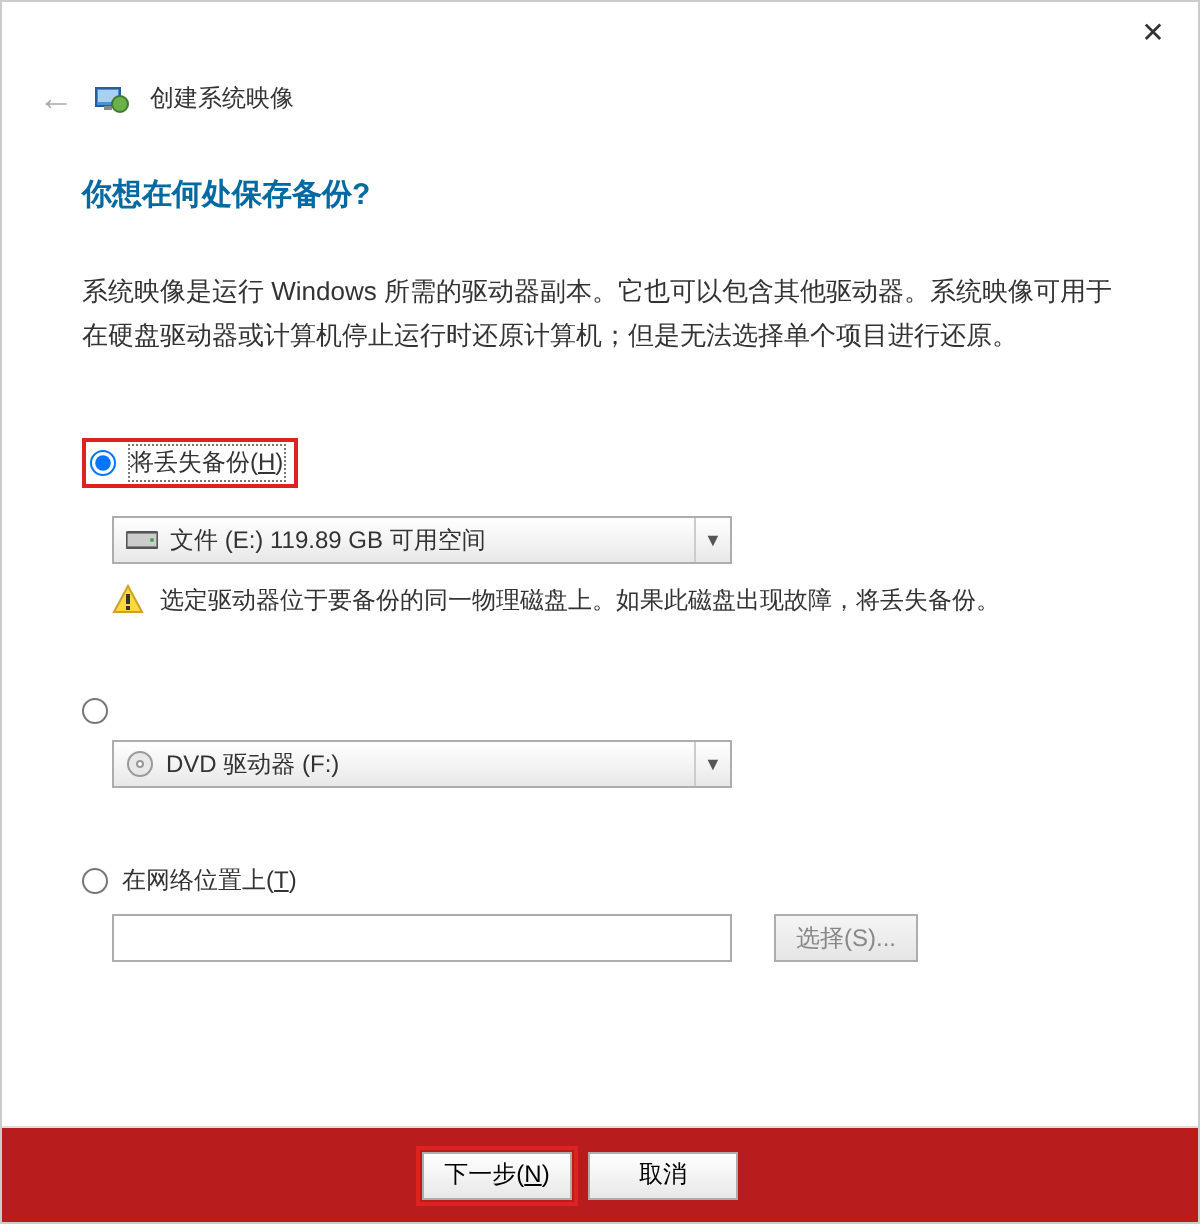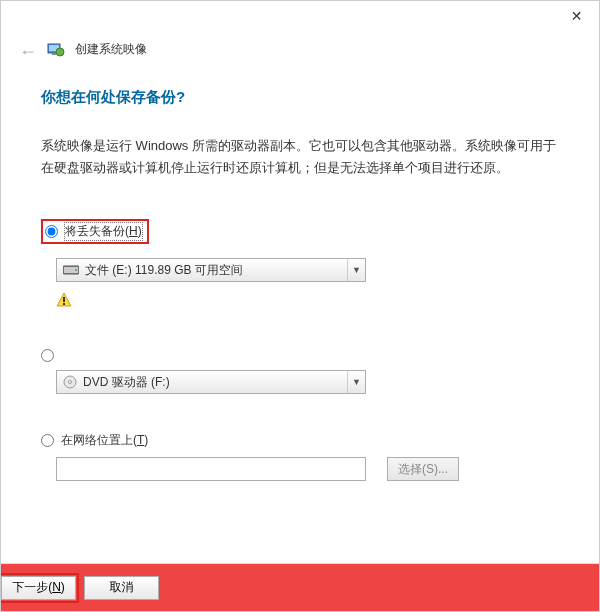--- a/index.html
+++ b/index.html
@@ -152,24 +152,24 @@
       color: #888;
       font-size: 12px;
       cursor: pointer;
     }
     .footer {
       position: absolute;
       bottom: 0;
       left: 0;
       right: 0;
       height: 48px;
-      background: #ef4444;
+      background: #b91c1c;
       border-top: 1px solid #ddd;
       display: flex;
-      justify-content: flex-start;
+      justify-content: center;
       align-items: center;
       padding-right: 20px;
       gap: 8px;
     }
     .footer-btn {
       height: 24px;
       min-width: 75px;
       border: 1px solid #adadad;
       background: linear-gradient(#fff, #e8e8e8);
       font-size: 12px;
@@ -227,20 +227,21 @@
       <span class="dropdown-arrow">▼</span>
     </div>
     <div class="warning-row">
       <span class="warning-icon">
         <svg width="16" height="16" viewBox="0 0 16 16">
             <path d="M8 1 L15 14 L1 14 Z" fill="#ffd93d" stroke="#c9a227"></path>
             <rect x="7" y="5" width="2" height="5" fill="#333"></rect>
             <rect x="7" y="11" width="2" height="2" fill="#333"></rect>
           </svg>
       </span>
+      <span class="warning-text">选定驱动器位于要备份的同一物理磁盘上。如果此磁盘出现故障，将丢失备份。</span>
     </div>
   </div>
 
   <div class="option-group">
     <div class="radio-row">
       <input type="radio" name="dest" style="">
     </div>
     <div class="dropdown">
       <span class="drive-icon">
         <svg width="14" height="14" viewBox="0 0 14 14">

